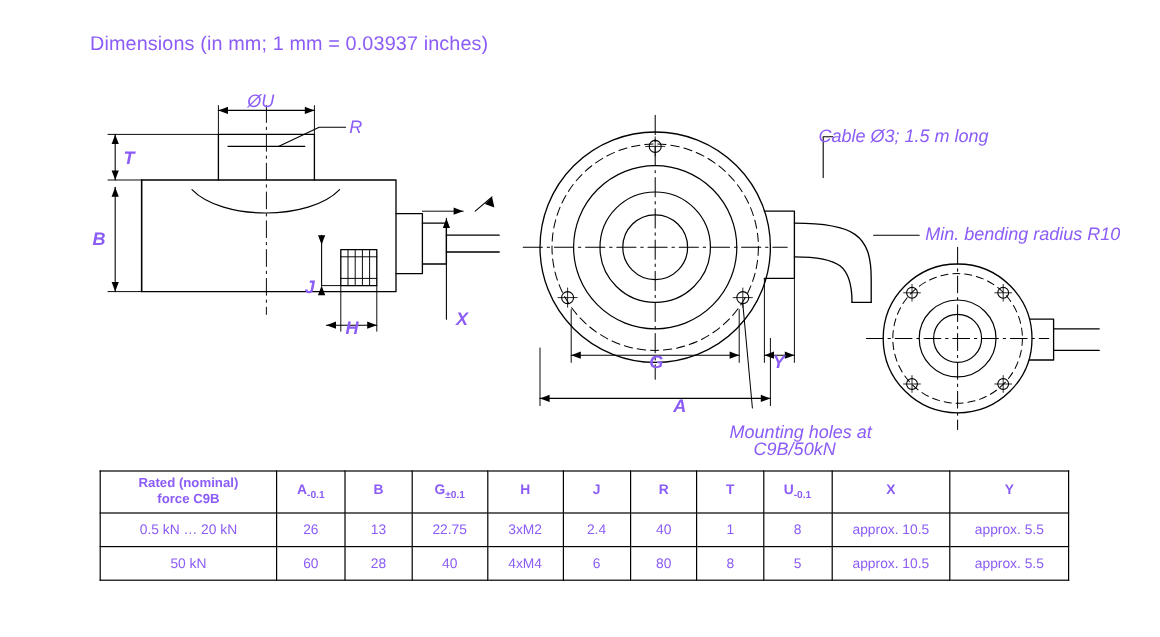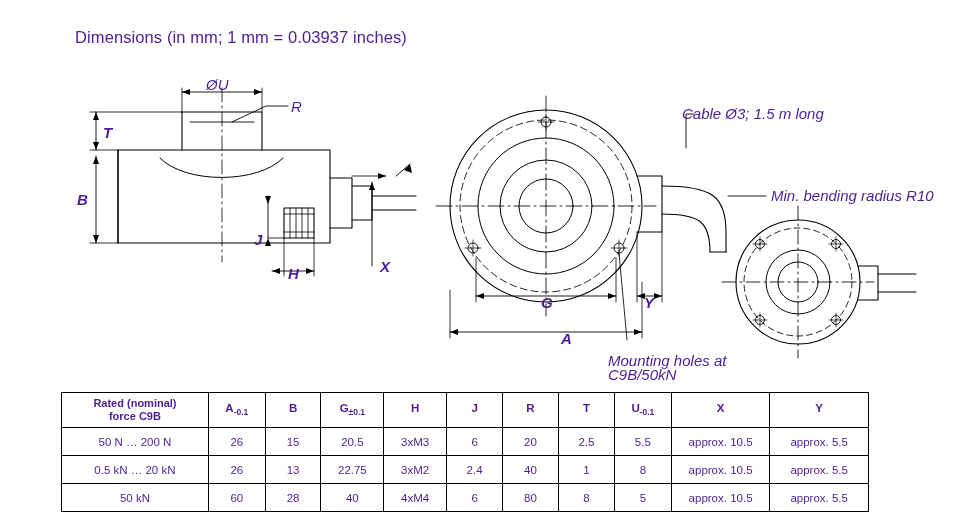--- a/index.html
+++ b/index.html
@@ -6,21 +6,21 @@
     margin: 0;
     padding: 0;
     background: #ffffff;
   }
   #page {
     position: relative;
     width: 967px;
     height: 531px;
     background: #ffffff;
     font-family: "Liberation Sans", sans-serif;
-    color: #4c1d95;
+    color: #8b5cf6;
     overflow: hidden;
   }
   .title {
     position: absolute;
     left: 75px;
     top: 28px;
     font-size: 16.5px;
     letter-spacing: 0.1px;
     white-space: nowrap;
   }
@@ -37,21 +37,21 @@
     position: absolute;
     left: 0;
     top: 0;
     width: 967px;
     height: 531px;
     pointer-events: none;
   }
   
   table.spec {
     position: absolute;
-    left: 61px;
+    left: 83px;
     top: 392px;
     width: 808px;
     border-collapse: collapse;
     font-size: 11.5px;
     background: #fff;
   }
   table.spec th,
   table.spec td {
     border: 1px solid #000;
     text-align: center;
@@ -243,21 +243,21 @@
   <div class="lbl b" style="left:288px; top:265px;">H</div>
   <div class="lbl b" style="left:380px; top:258px;">X</div>
 
   <div class="lbl b" style="left:541px; top:294px;">G</div>
   <div class="lbl b" style="left:644px; top:294px;">Y</div>
   <div class="lbl b" style="left:561px; top:330px;">A</div>
 
   <div class="lbl" style="left:682px; top:105px;">Cable Ø3; 1.5 m long</div>
   <div class="lbl" style="left:771px; top:187px;">Min. bending radius R10</div>
   <div class="lbl" style="left:608px; top:352px;text-align:center;">Mounting holes at</div>
-  <div class="lbl" style="left:608px; top:366px;">C9B/50kN</div>
+  <div class="lbl" style="left:628px; top:366px;">C9B/50kN</div>
 
   <table class="spec">
     <thead>
       <tr>
         <th class="first col1">
           <span>Rated (nominal)</span><br>
           <span>force C9B</span>
         </th>
         <th class="colnarrow"><span>A</span><sub>-0.1</sub></th>
         <th class="colnarrow"><span>B</span><sub></sub></th>
@@ -265,33 +265,20 @@
         <th class="colmid"><span>H</span><sub></sub></th>
         <th class="colnarrow"><span>J</span><sub></sub></th>
         <th class="colnarrow"><span>R</span><sub></sub></th>
         <th class="colnarrow"><span>T</span><sub></sub></th>
         <th class="colnarrow"><span>U</span><sub>-0.1</sub></th>
         <th class="colwide"><span>X</span><sub></sub></th>
         <th class="colwide"><span>Y</span><sub></sub></th>
       </tr>
     </thead>
     <tbody>
-      <tr>
-        <td class="first">50 N … 200 N</td>
-        <td>26</td>
-        <td>15</td>
-        <td>20.5</td>
-        <td>3xM3</td>
-        <td>6</td>
-        <td>20</td>
-        <td>2.5</td>
-        <td>5.5</td>
-        <td>approx. 10.5</td>
-        <td>approx. 5.5</td>
-      </tr>
       <tr>
         <td class="first">0.5 kN … 20 kN</td>
         <td>26</td>
         <td>13</td>
         <td>22.75</td>
         <td>3xM2</td>
         <td>2.4</td>
         <td>40</td>
         <td>1</td>
         <td>8</td>

